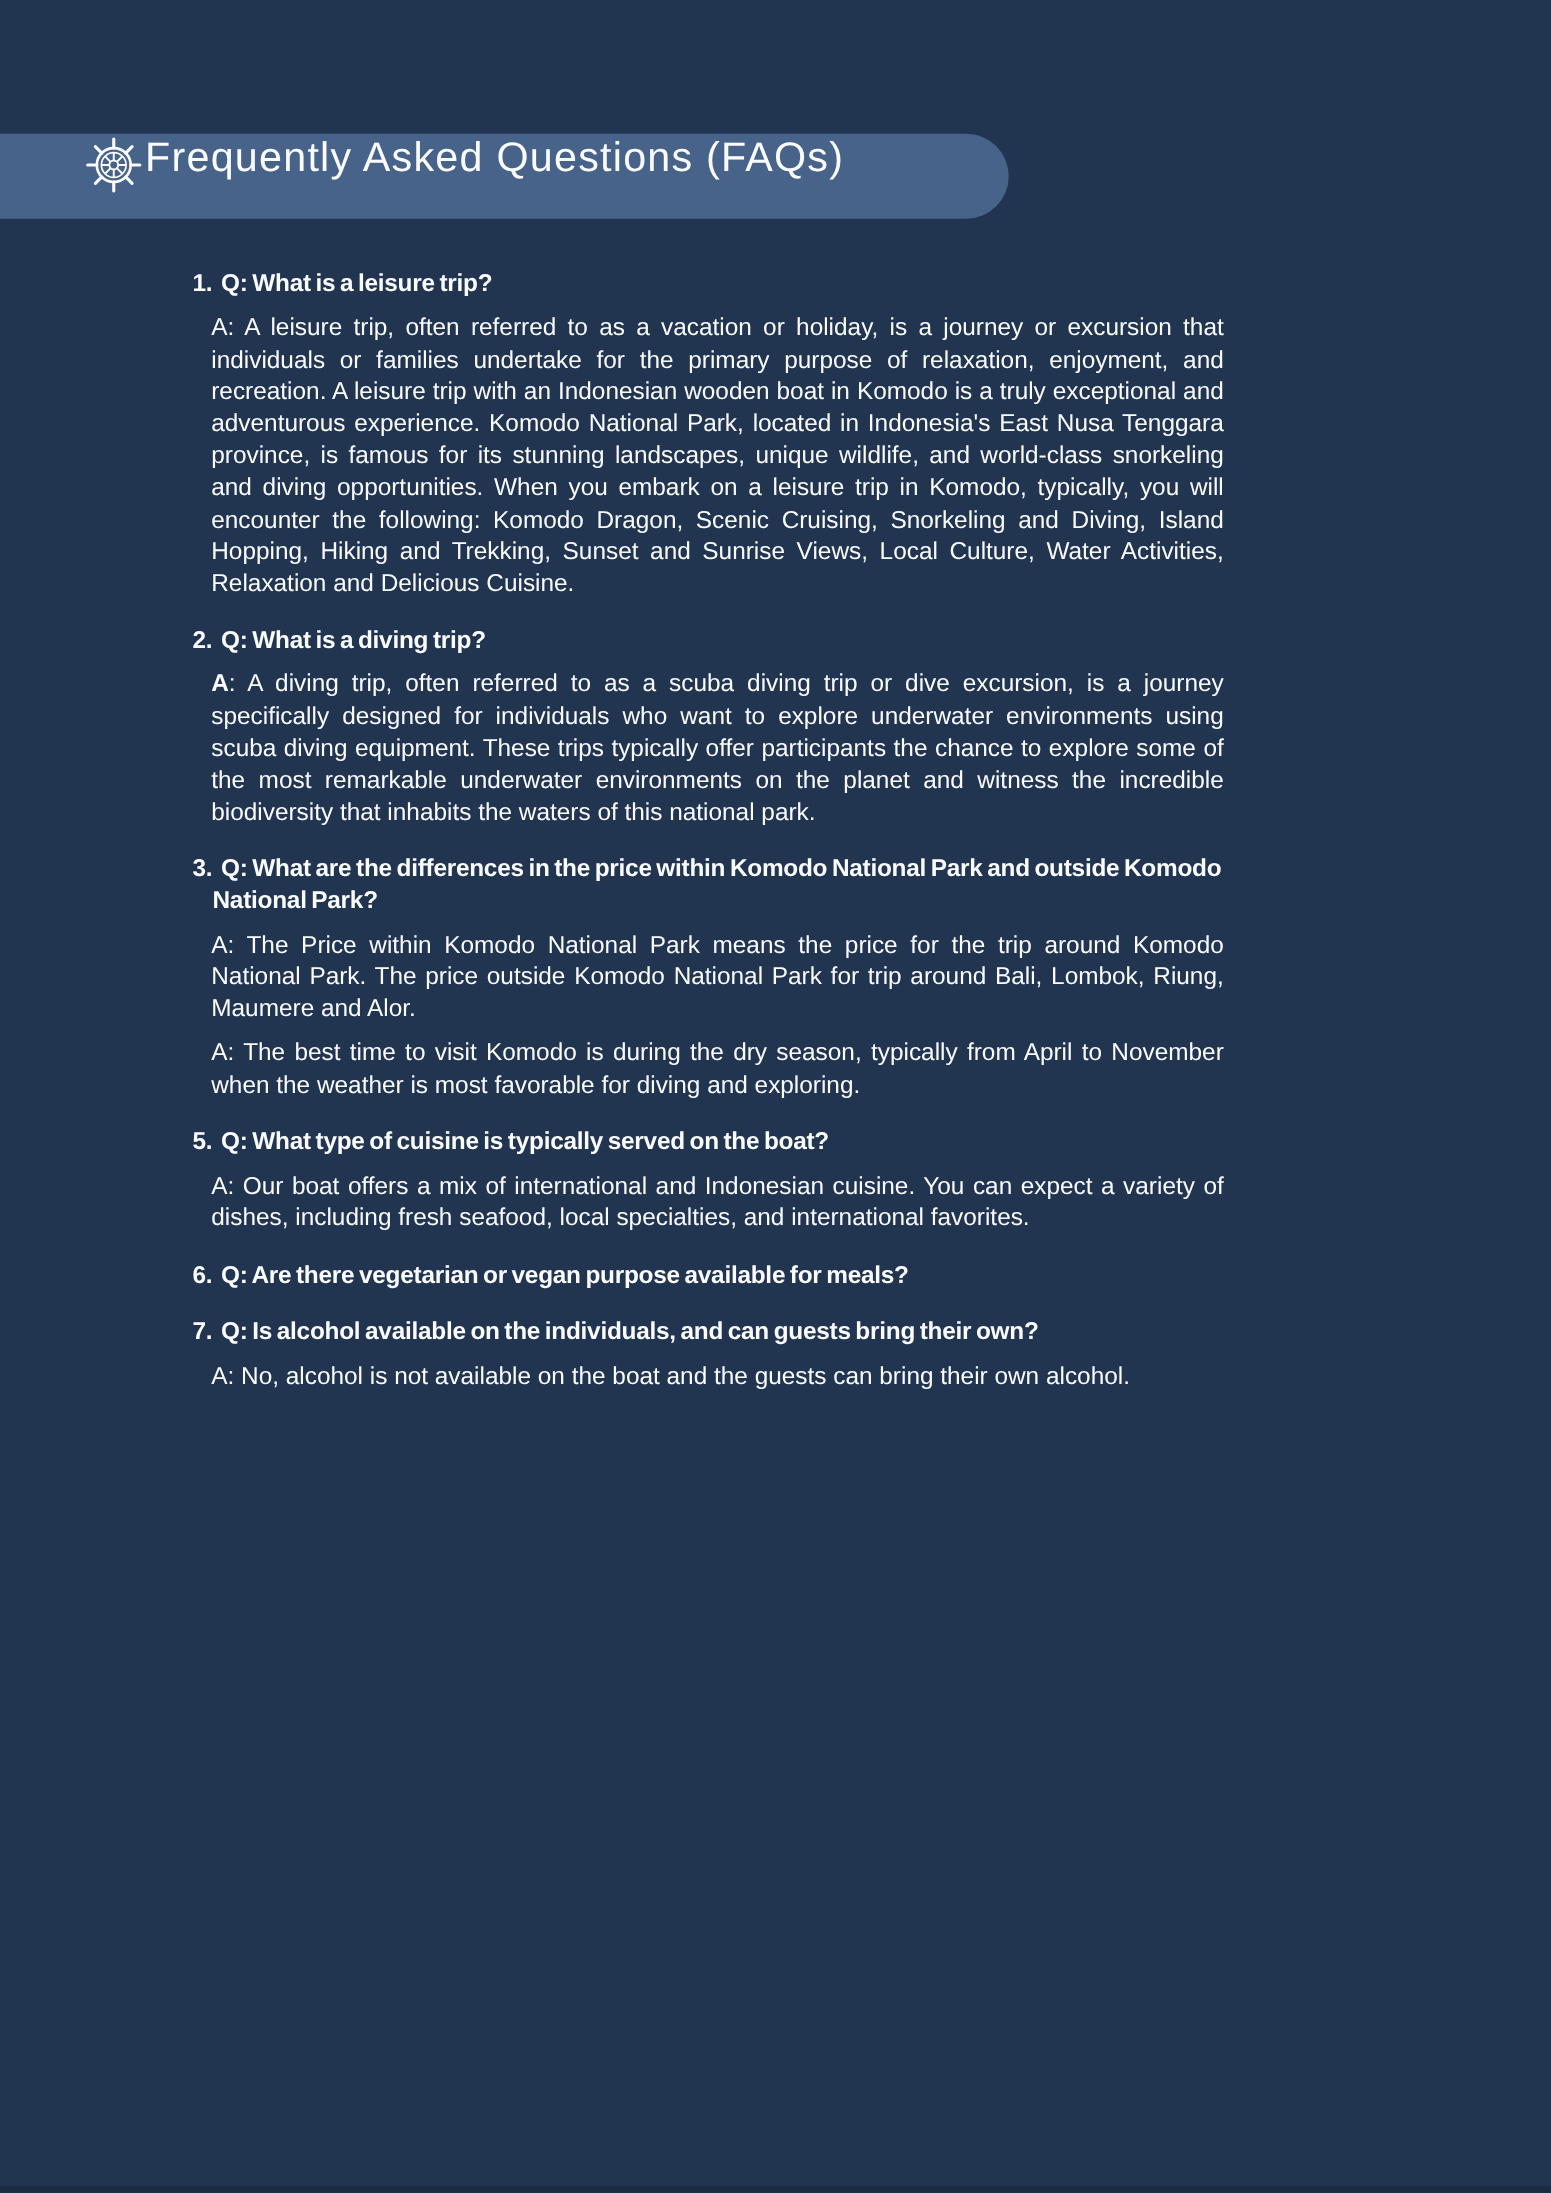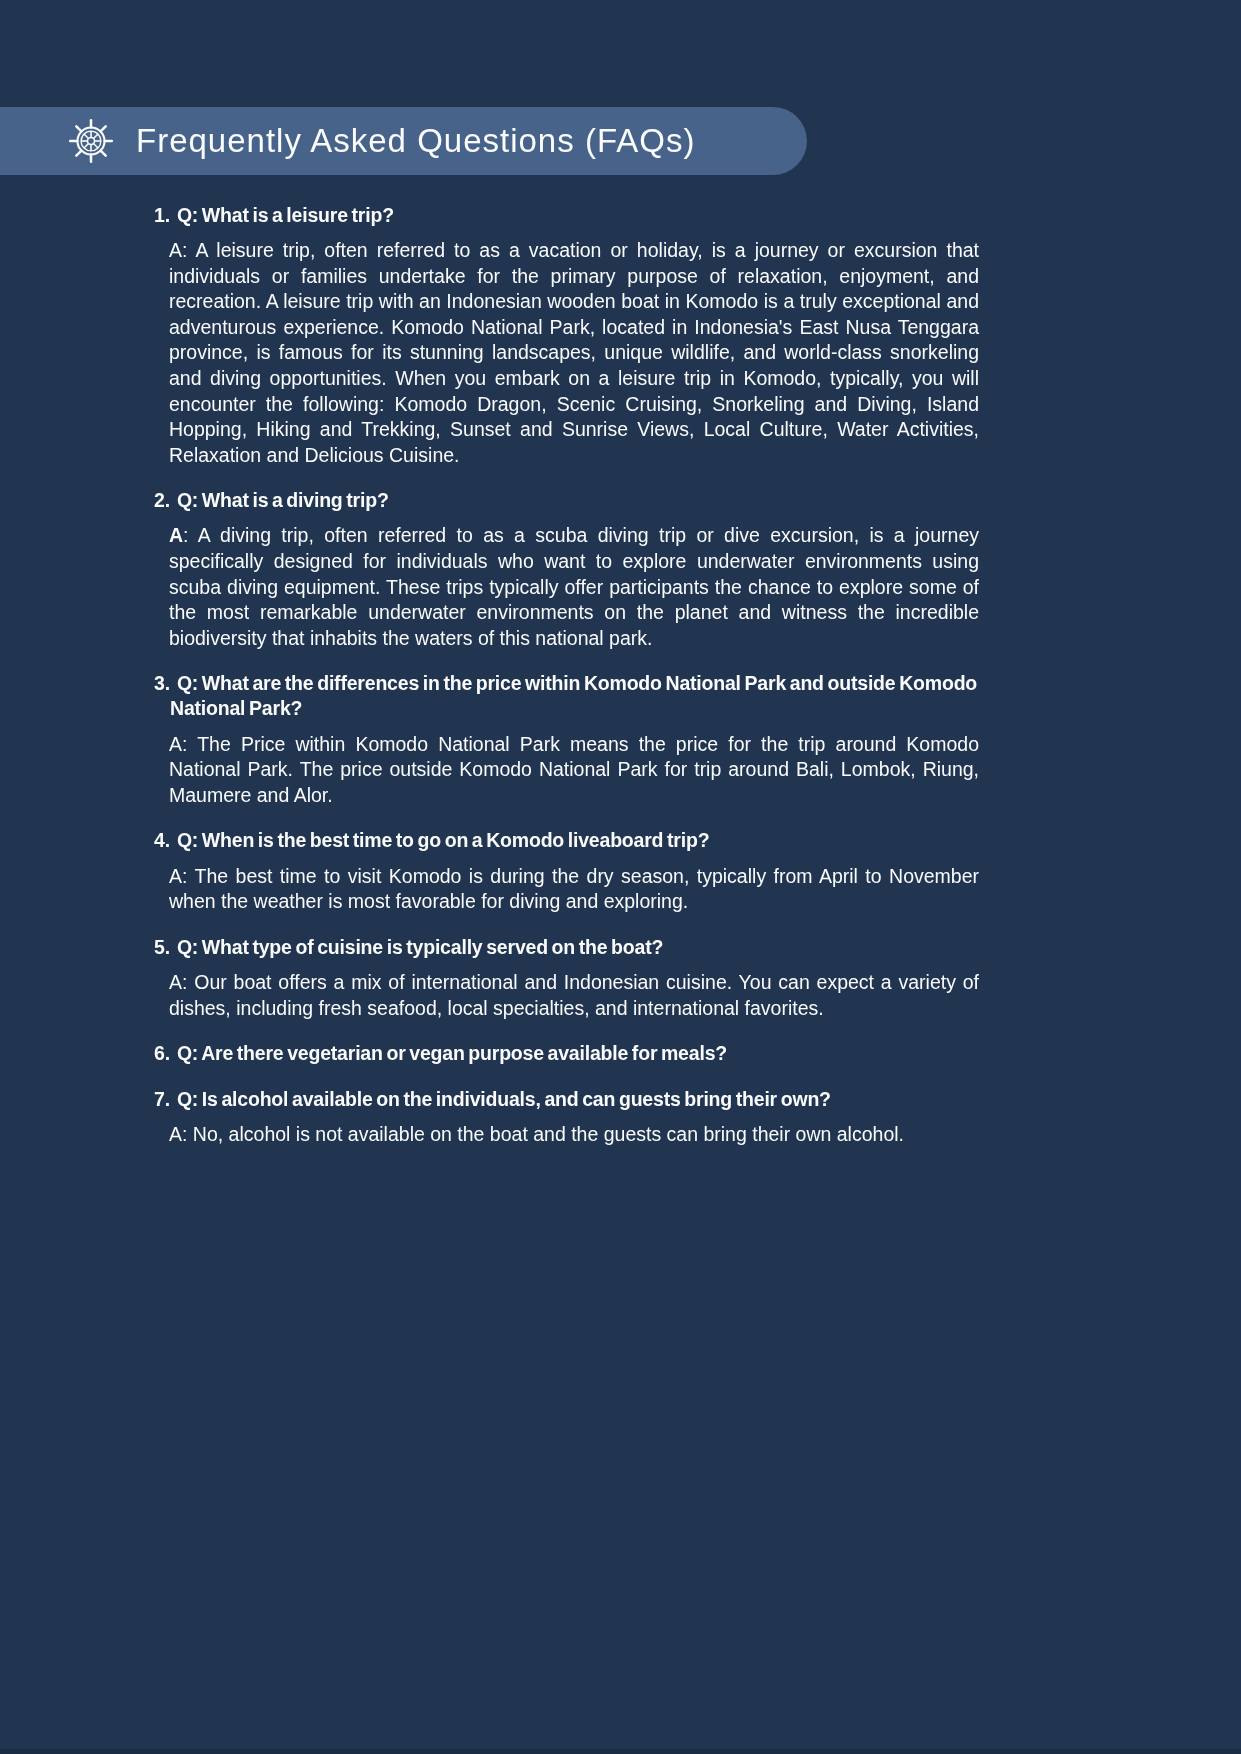--- a/index.html
+++ b/index.html
@@ -15,23 +15,21 @@
   }
   .banner {
     position: absolute;
     left: 0;
     top: 107px;
     width: 807px;
     height: 68px;
     background: var(--banner, #476389);
     border-radius: 0 34px 34px 0;
     display: flex;
-    align-items: center;
     padding-left: 66px;
-    gap: 20px;
   }
   .wheel-icon {
     width: 50px;
     height: 50px;
     flex: 0 0 auto;
   }
   .wheel-icon line, .wheel-icon circle {
     stroke: var(--text, #fafbfc);
     fill: none;
   }
@@ -50,21 +48,21 @@
   .faq-question {
     font-weight: bold;
     font-size: 19.5px;
     line-height: 1.3;
     letter-spacing: -0.2px;
     word-spacing: -1.5px;
     padding-left: 16px;
     text-indent: -16px;
     margin-top: 20px;
   }
-  .faq-item:first-child .faq-question { margin-top: 0; }
+  .faq-item:first-child .faq-question { margin-top: 12px; }
   .faq-number { margin-right: 7px; }
   .faq-answer {
     margin-left: 15px;
     margin-top: 10px;
     width: 810px;
     font-size: 19.5px;
     line-height: 1.31;
     text-align: justify;
   }
   .faq-answer b { font-weight: bold; }
@@ -114,21 +112,20 @@
     </div>
     <div class="faq-item">
       <div class="faq-question"><span class="faq-number">2.</span><span>Q: What is a diving trip?</span></div>
       <p class="faq-answer"><b>A</b>: A diving trip, often referred to as a scuba diving trip or dive excursion, is a journey specifically designed for individuals who want to explore underwater environments using scuba diving equipment. These trips typically offer participants the chance to explore some of the most remarkable underwater environments on the planet and witness the incredible biodiversity that inhabits the waters of this national park.</p>
     </div>
     <div class="faq-item">
       <div class="faq-question"><span class="faq-number">3.</span><span>Q: What are the differences in the price within Komodo National Park and outside Komodo National Park?</span></div>
       <p class="faq-answer">A: The Price within Komodo National Park means the price for the trip around Komodo National Park. The price outside Komodo National Park for trip around Bali, Lombok, Riung, Maumere and Alor.</p>
     </div>
     <div class="faq-item">
-      <div class="faq-question"><span class="faq-number">4.</span><span>Q: When is the best time to go on a Komodo liveaboard trip?</span></div>
       <p class="faq-answer">A: The best time to visit Komodo is during the dry season, typically from April to November when the weather is most favorable for diving and exploring.</p>
     </div>
     <div class="faq-item">
       <div class="faq-question"><span class="faq-number">5.</span><span>Q: What type of cuisine is typically served on the boat?</span></div>
       <p class="faq-answer">A: Our boat offers a mix of international and Indonesian cuisine. You can expect a variety of dishes, including fresh seafood, local specialties, and international favorites.</p>
     </div>
     <div class="faq-item">
       <div class="faq-question"><span class="faq-number">6.</span><span>Q: Are there vegetarian or vegan purpose available for meals?</span></div>
     </div>
     <div class="faq-item">

